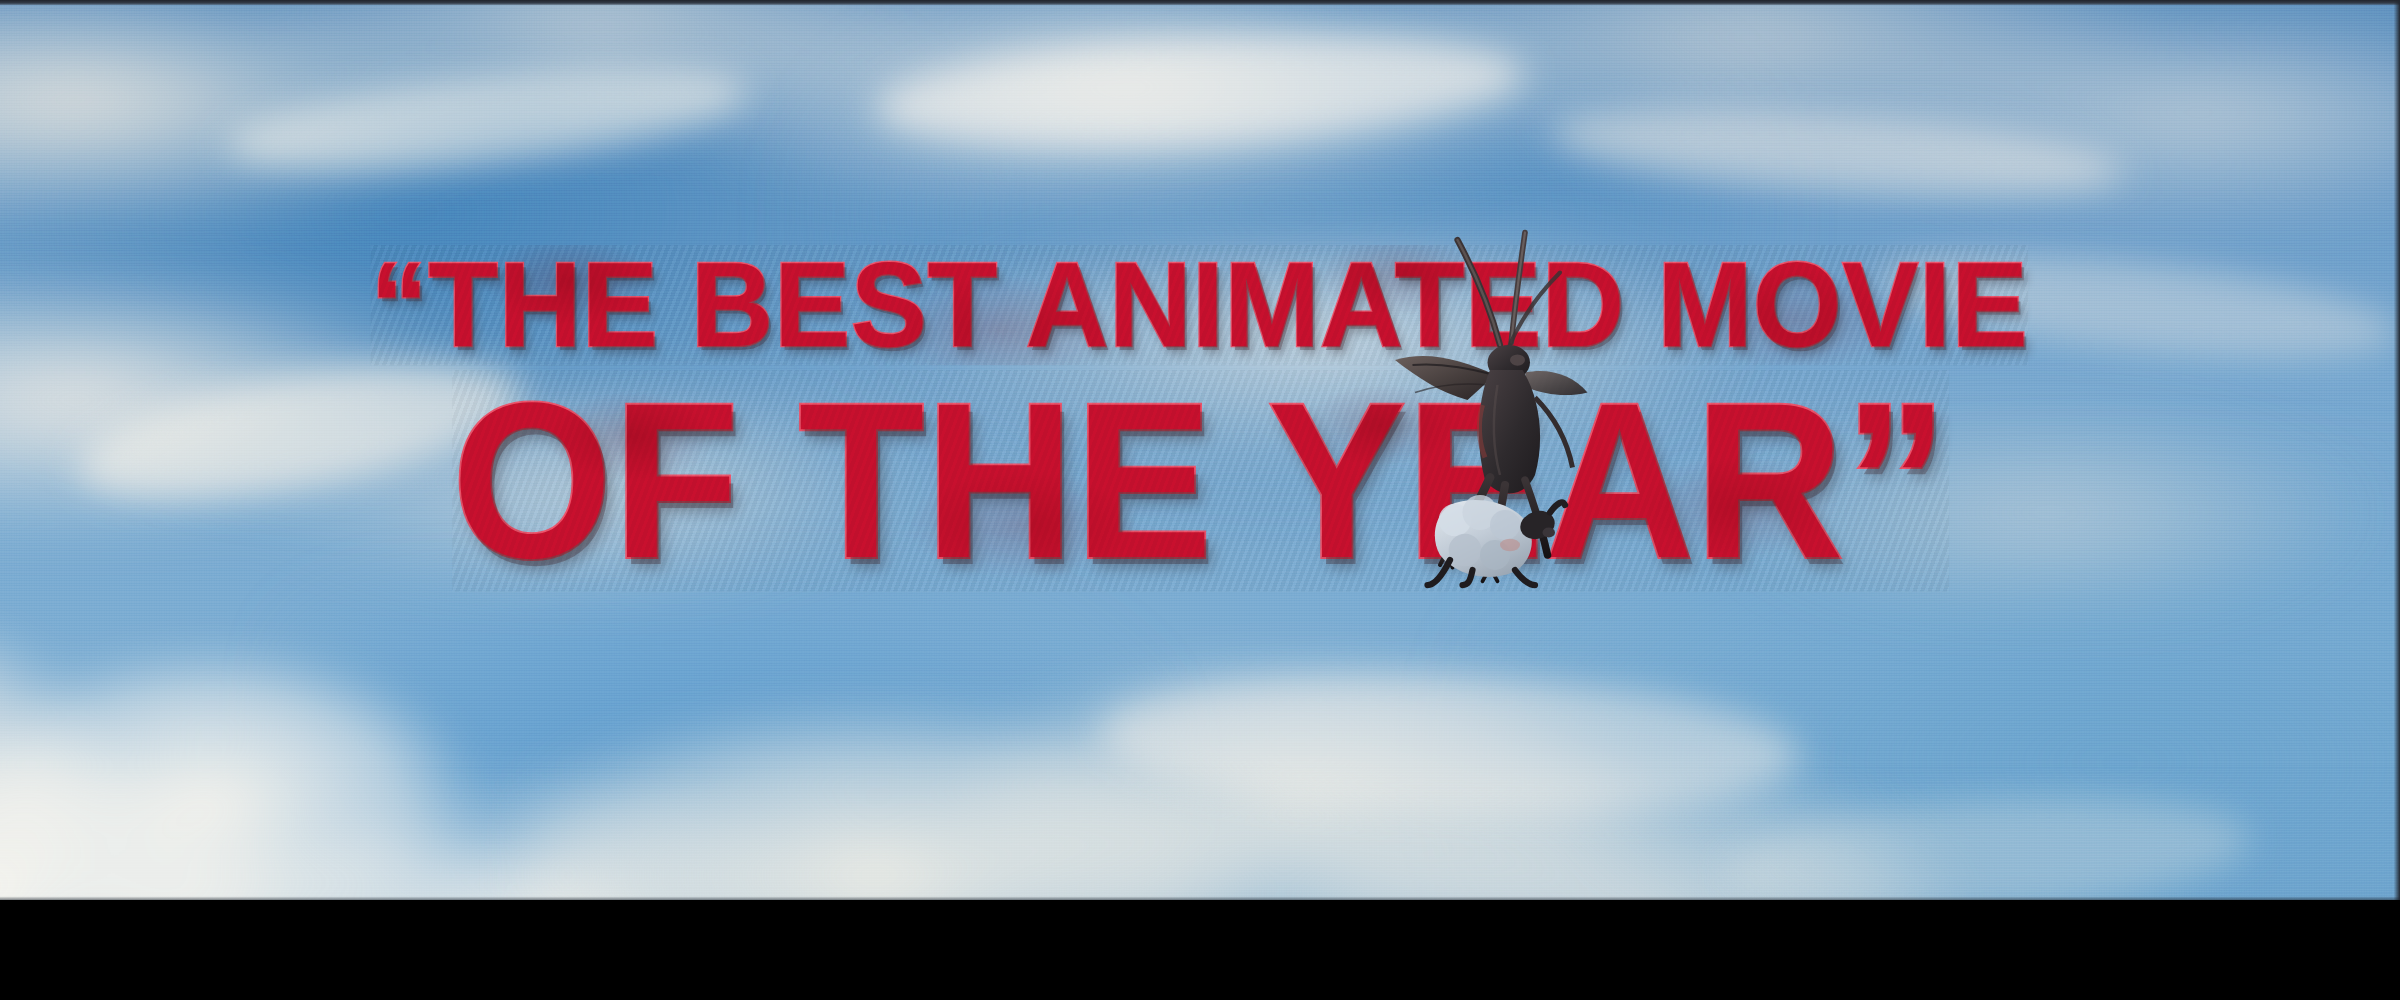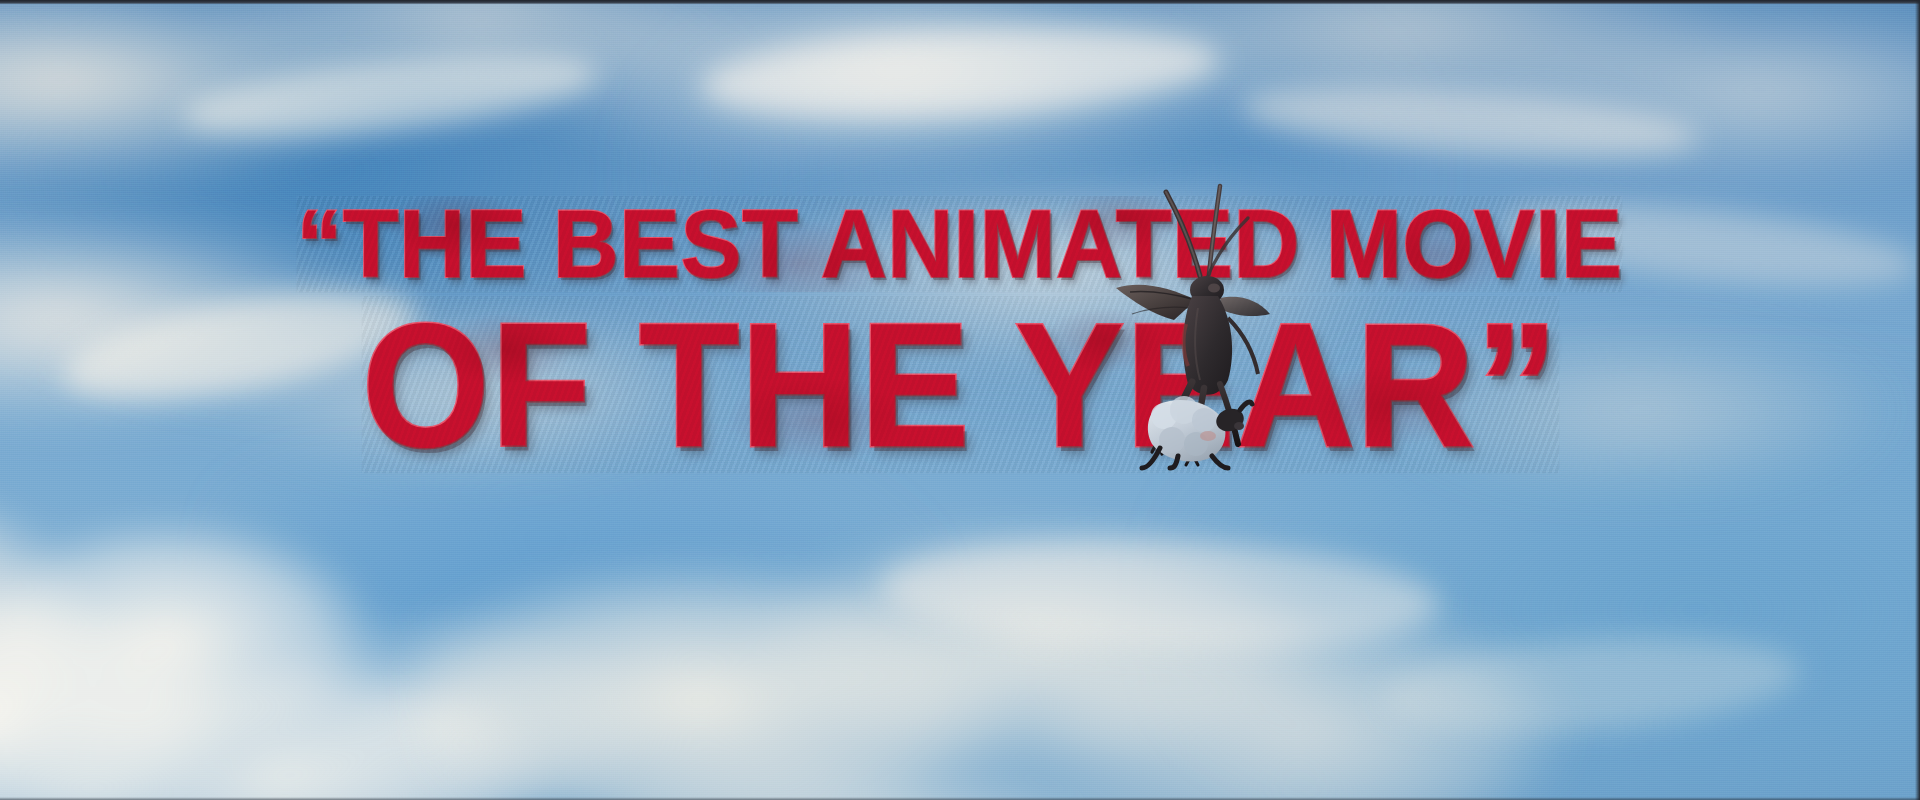--- a/index.html
+++ b/index.html
@@ -6,21 +6,21 @@
   html,body{margin:0;padding:0;background:#000;}
   body{
     font-family:"Liberation Sans", sans-serif;
     -webkit-font-smoothing:antialiased;
   }
 
   
   #frame{
     position:relative;
     width:1920px;
-    height:800px;
+    height:720px;
     overflow:hidden;
     background:#6f a; 
     background:#6fa3cb;
   }
 
   
   .sky{
     position:absolute; inset:0;
     background:
       linear-gradient(180deg,

